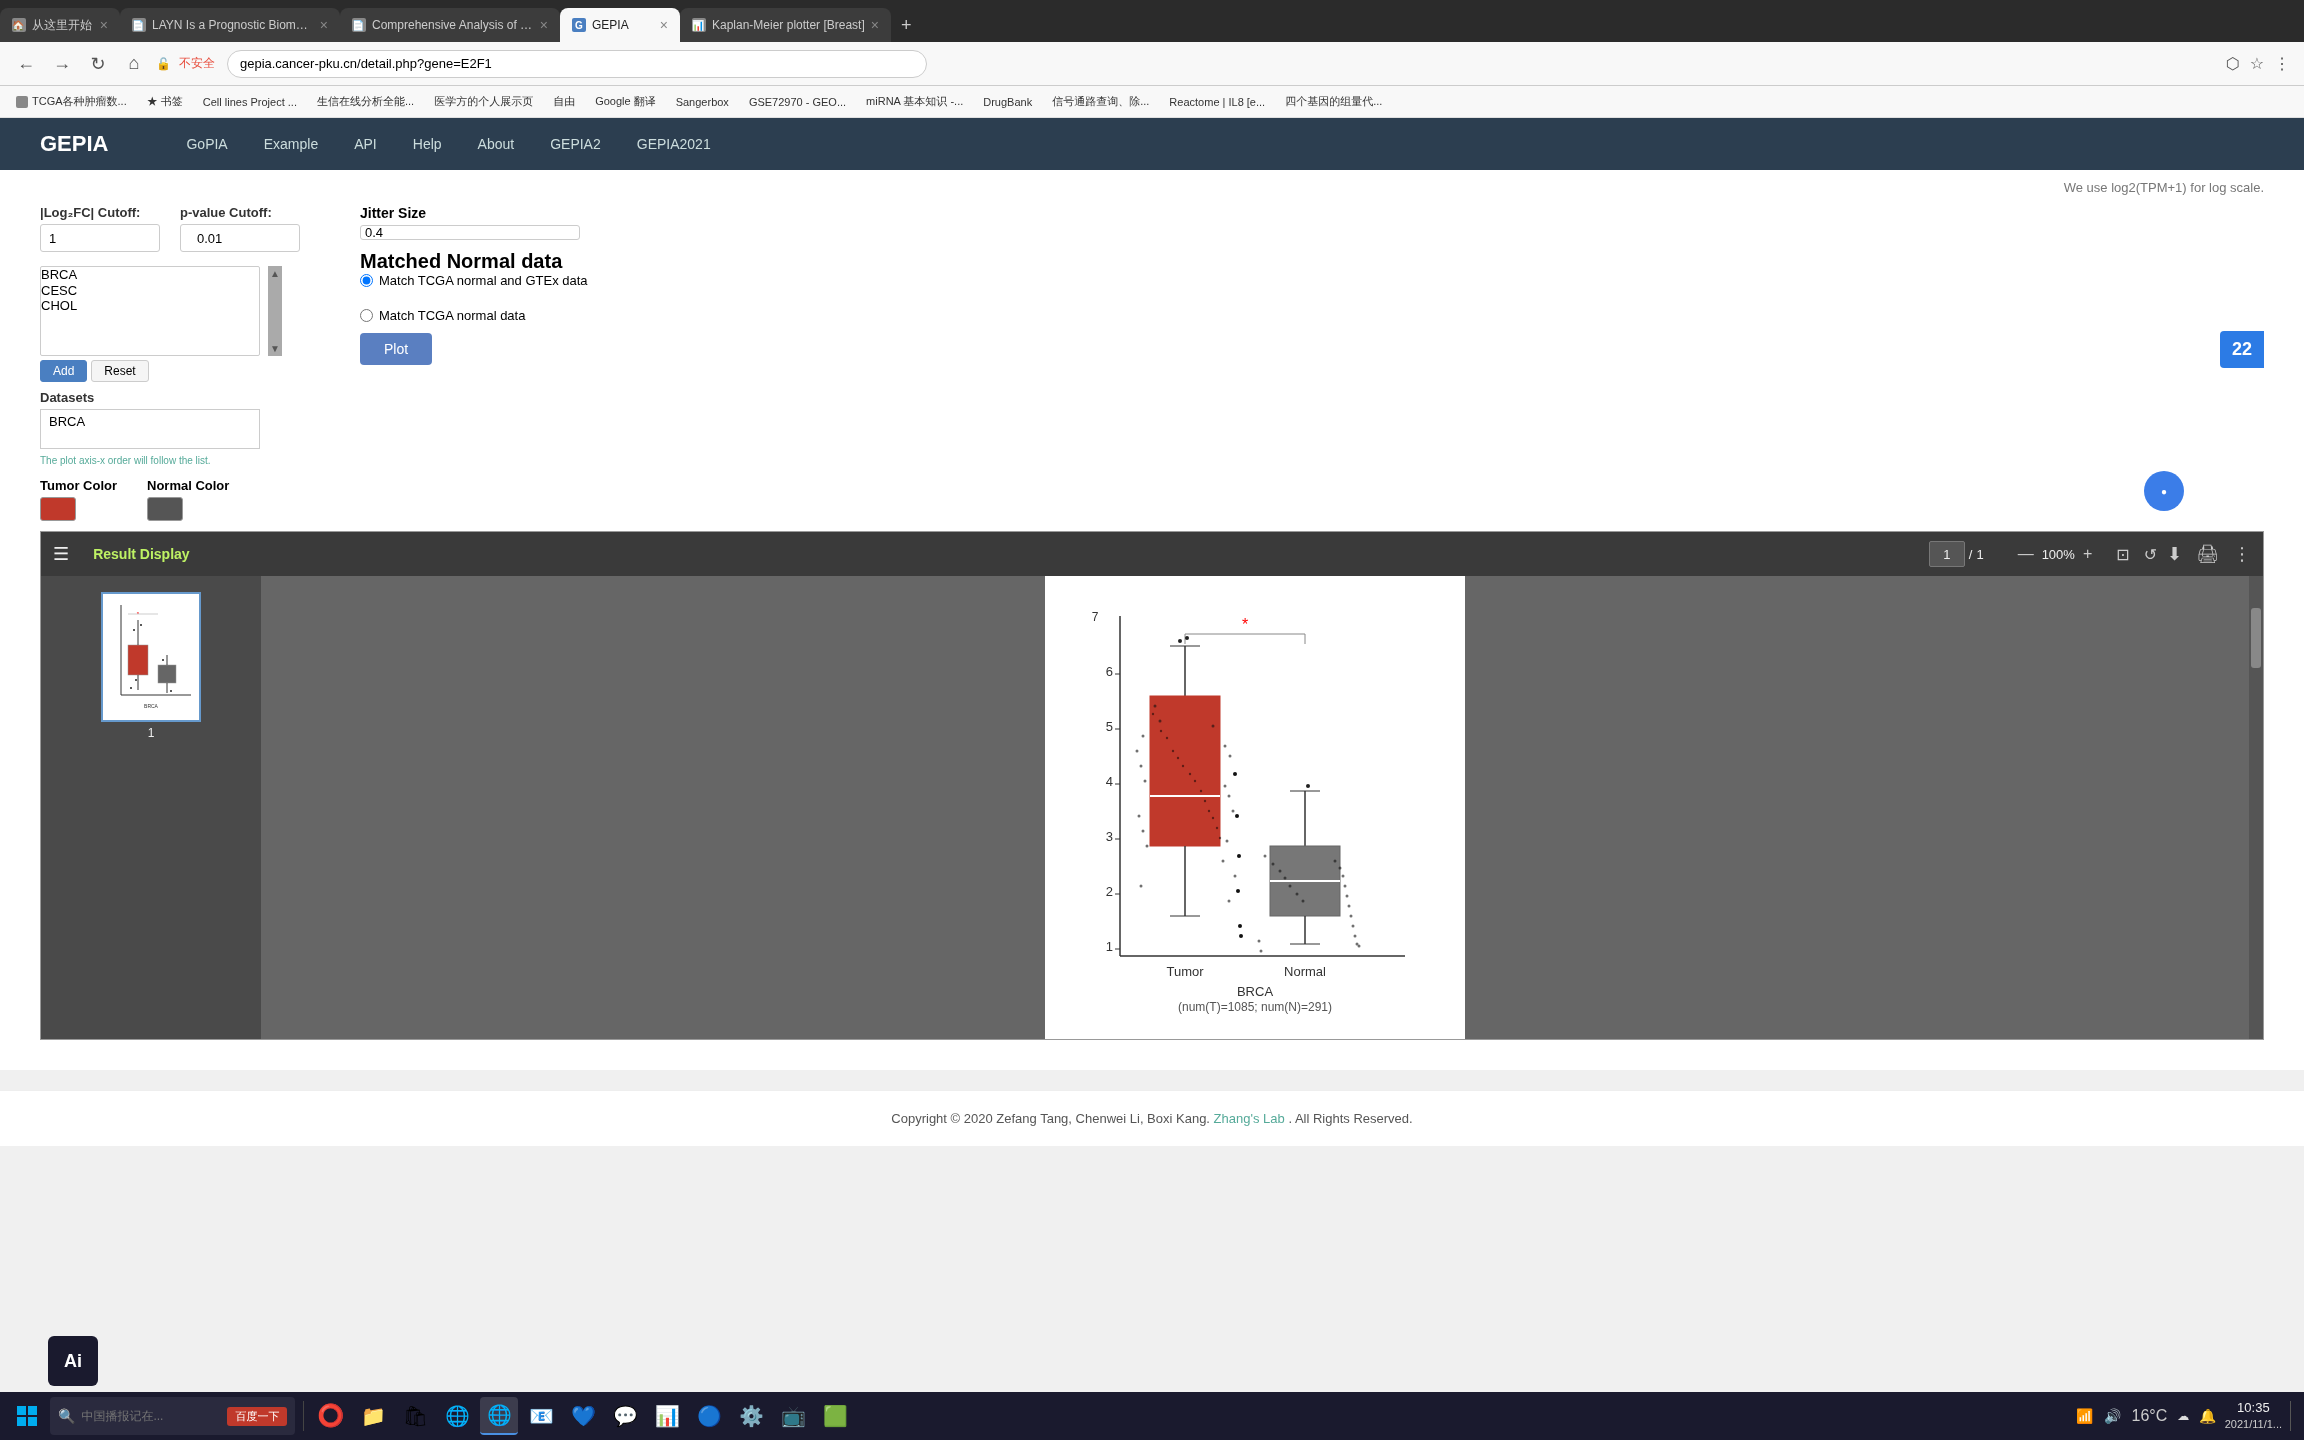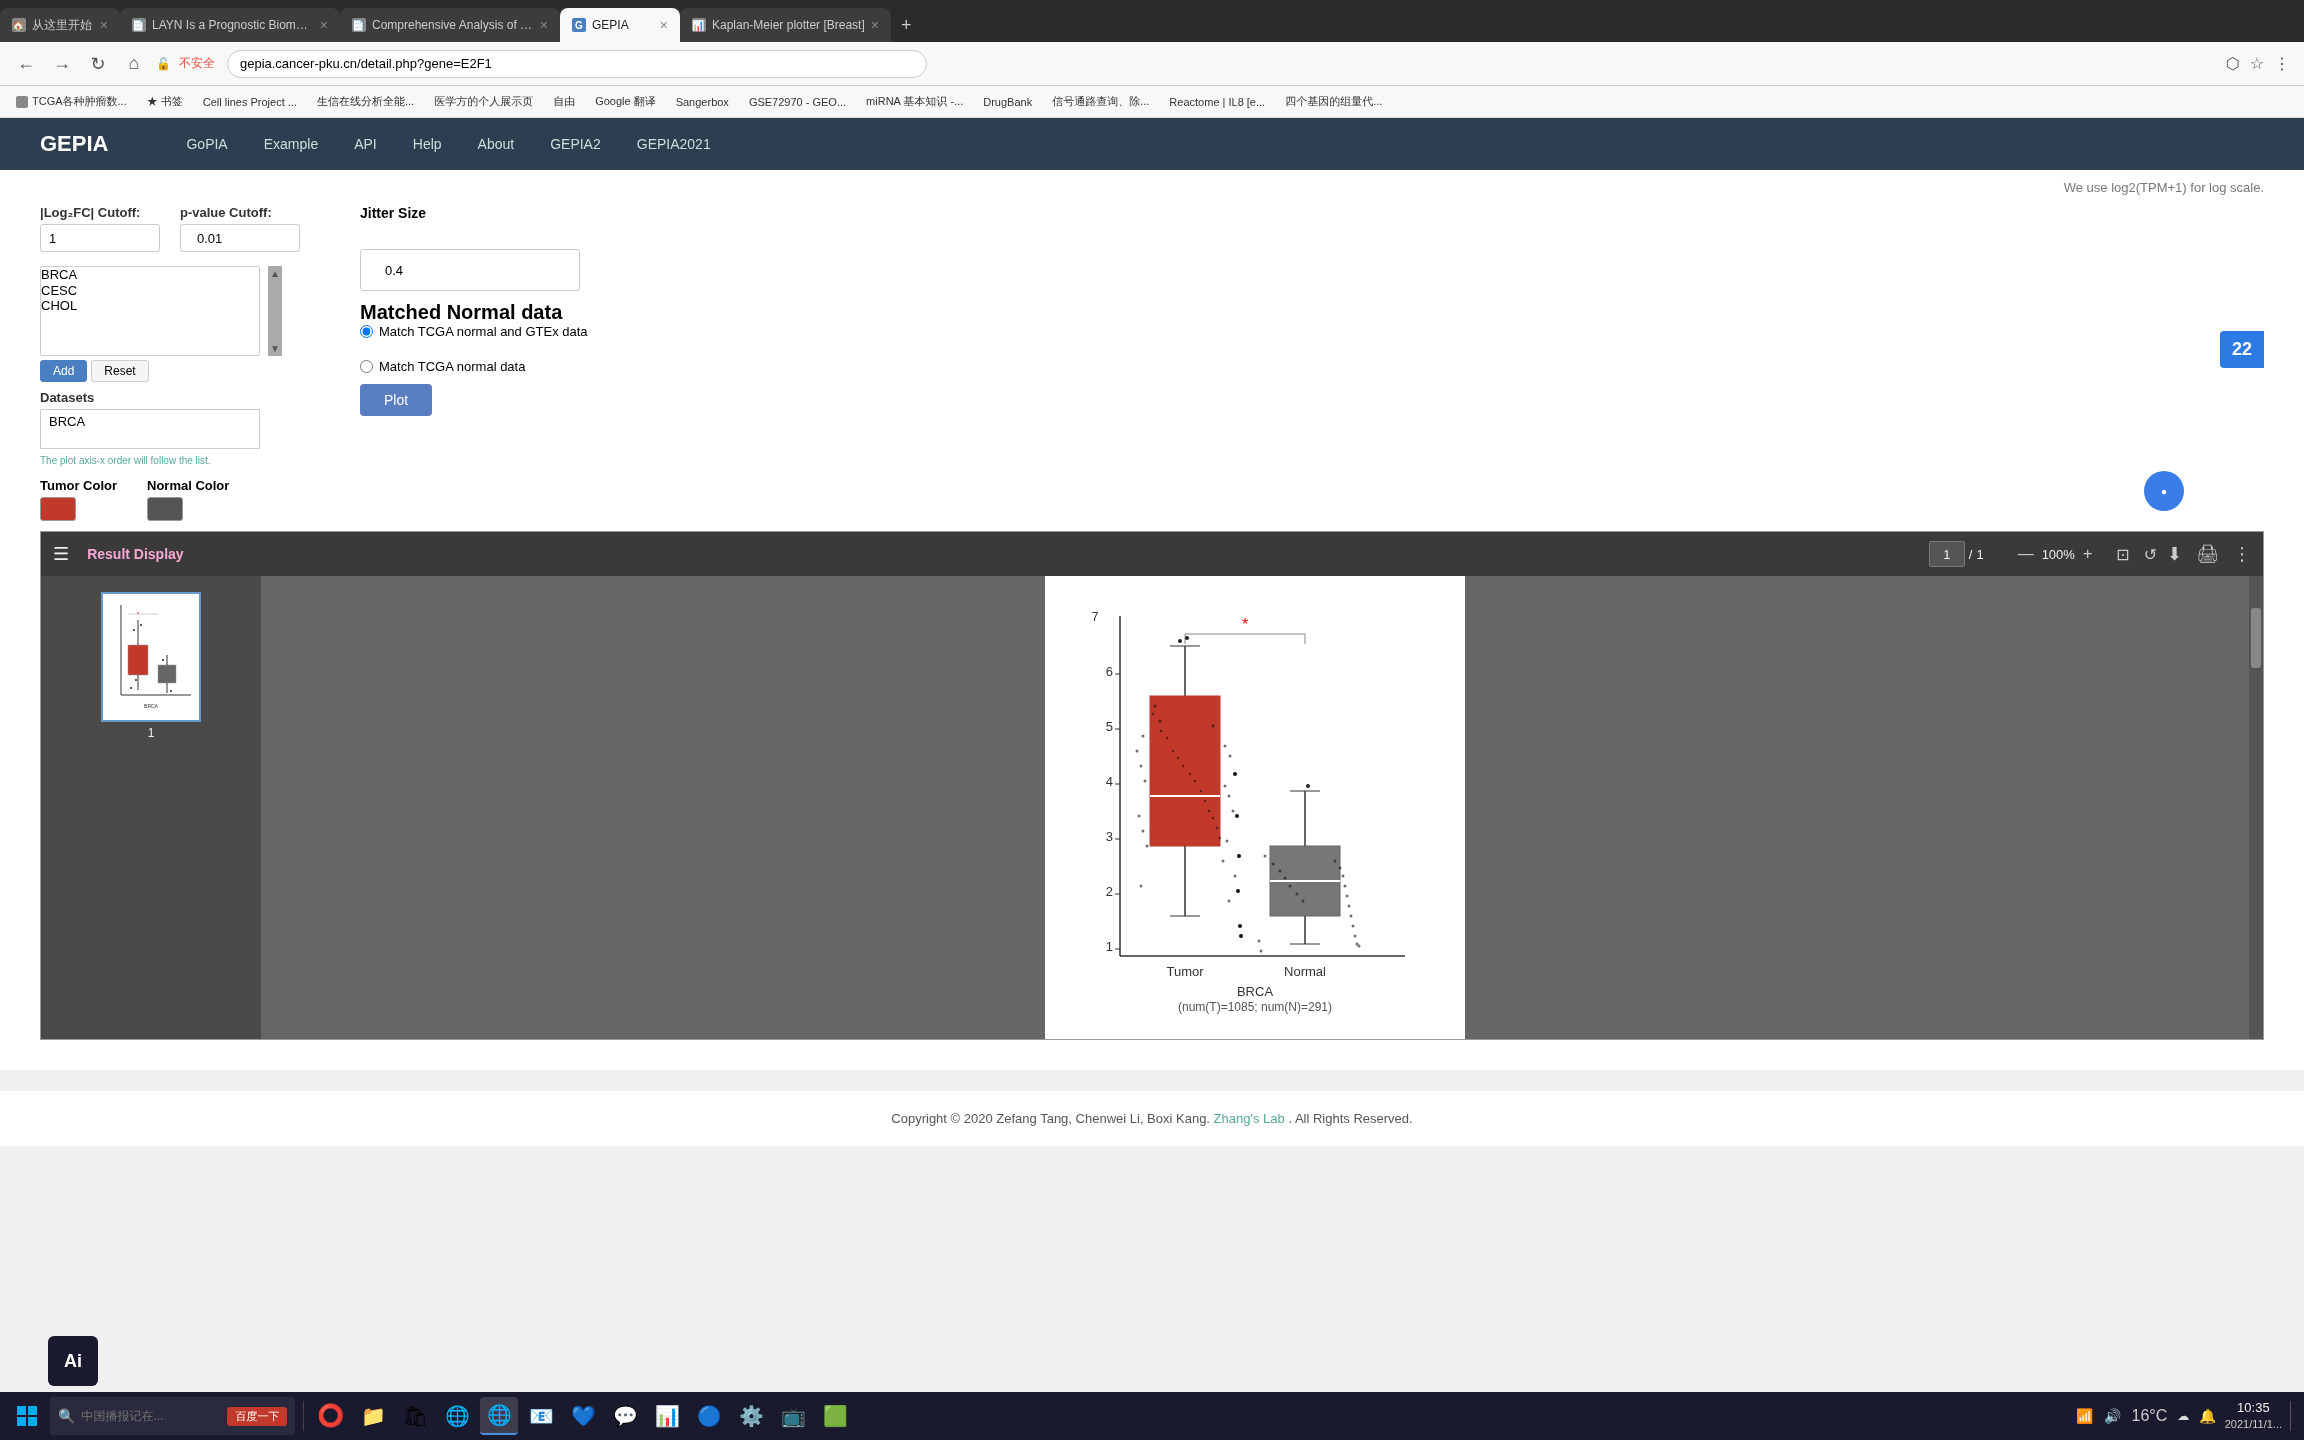--- a/index.html
+++ b/index.html
@@ -38,42 +38,42 @@
     .form-group label { font-size: 13px; font-weight: bold; color: #333; }
     .form-group input { height: 28px; border: 1px solid #ccc; border-radius: 3px; padding: 0 8px; font-size: 13px; width: 120px; }
     .dataset-buttons { display: flex; gap: 4px; margin-top: 4px; }
     .btn-small { padding: 3px 12px; font-size: 12px; border: 1px solid #ccc; border-radius: 3px; cursor: pointer; background: #f5f5f5; }
     .btn-small.blue { background: #4a7fc1; color: #fff; border-color: #4a7fc1; }
     .datasets-label { font-size: 13px; font-weight: bold; margin-bottom: 4px; color: #333; }
 
     .right-section { margin-left: 20px; }
     .jitter-group { margin-bottom: 10px; }
     .jitter-group label { font-size: 14px; font-weight: bold; display: block; margin-bottom: 4px; }
-    .jitter-input { height: 42px; border: 1px solid #ccc; border-radius: 3px; padding: 0 24px; font-size: 13px; width: 220px; margin-top: 24px; }
+    .jitter-input { height: 15px; border: 1px solid #ccc; border-radius: 3px; padding: 0 4px; font-size: 13px; width: 220px; }
 
     .matched-group label.section-label { font-size: 20px; font-weight: bold; display: block; }
     .radio-group { display: flex; flex-direction: column; gap: 20px; }
     .radio-item { display: flex; align-items: center; gap: 6px; font-size: 13px; cursor: pointer; }
 
     .plot-btn { background: #5a7fc1; color: #fff; border: none; padding: 8px 24px; font-size: 14px; border-radius: 4px; cursor: pointer; margin-top: 10px; }
 
     .color-section { display: flex; gap: 30px; margin-top: 8px; }
     .color-group label { font-size: 13px; font-weight: bold; display: block; margin-bottom: 4px; }
     .color-swatch { width: 36px; height: 24px; border: 1px solid #999; border-radius: 3px; cursor: pointer; }
     .color-swatch.red { background: #c0392b; }
     .color-swatch.dark { background: #555; }
 
     .axis-note { font-size: 10px; color: #5a9; margin-top: 6px; display: block; }
     .log-note { font-size: 13px; color: #777; margin-bottom: 8px; }
 
     
     .pdf-viewer { background: #555; border: 1px solid #999; margin: 10px 0; position: relative; }
     .pdf-toolbar { background: #3a3a3a; height: 44px; display: flex; align-items: center; padding: 0 12px; gap: 10px; color: #eee; font-size: 13px; }
     .pdf-menu-icon { color: #eee; font-size: 18px; cursor: pointer; }
-    .pdf-title { color: #f9a8d4; font-size: 14px; font-weight: bold; flex: 1; margin-left: 8px; }
+    .pdf-title { color: #bef264; font-size: 14px; font-weight: bold; flex: 1; margin-left: 14px; }
     .pdf-page-control { display: flex; align-items: center; gap: 4px; margin: 0 auto; }
     .pdf-page-input { width: 36px; height: 26px; text-align: center; border: 1px solid #777; background: #555; color: #eee; border-radius: 2px; font-size: 13px; }
     .pdf-nav-btn { background: none; border: none; color: #ccc; font-size: 16px; cursor: pointer; padding: 0 4px; }
     .pdf-zoom { display: flex; align-items: center; gap: 4px; }
     .pdf-zoom-label { color: #eee; font-size: 13px; }
     .pdf-action-icons { display: flex; gap: 14px; margin-left: auto; color: #ccc; font-size: 18px; }
     .pdf-action-icons span { cursor: pointer; }
 
     .pdf-body { display: flex; min-height: 440px; }
     .pdf-sidebar { width: 220px; background: #4a4a4a; padding: 16px; display: flex; flex-direction: column; align-items: center; }

